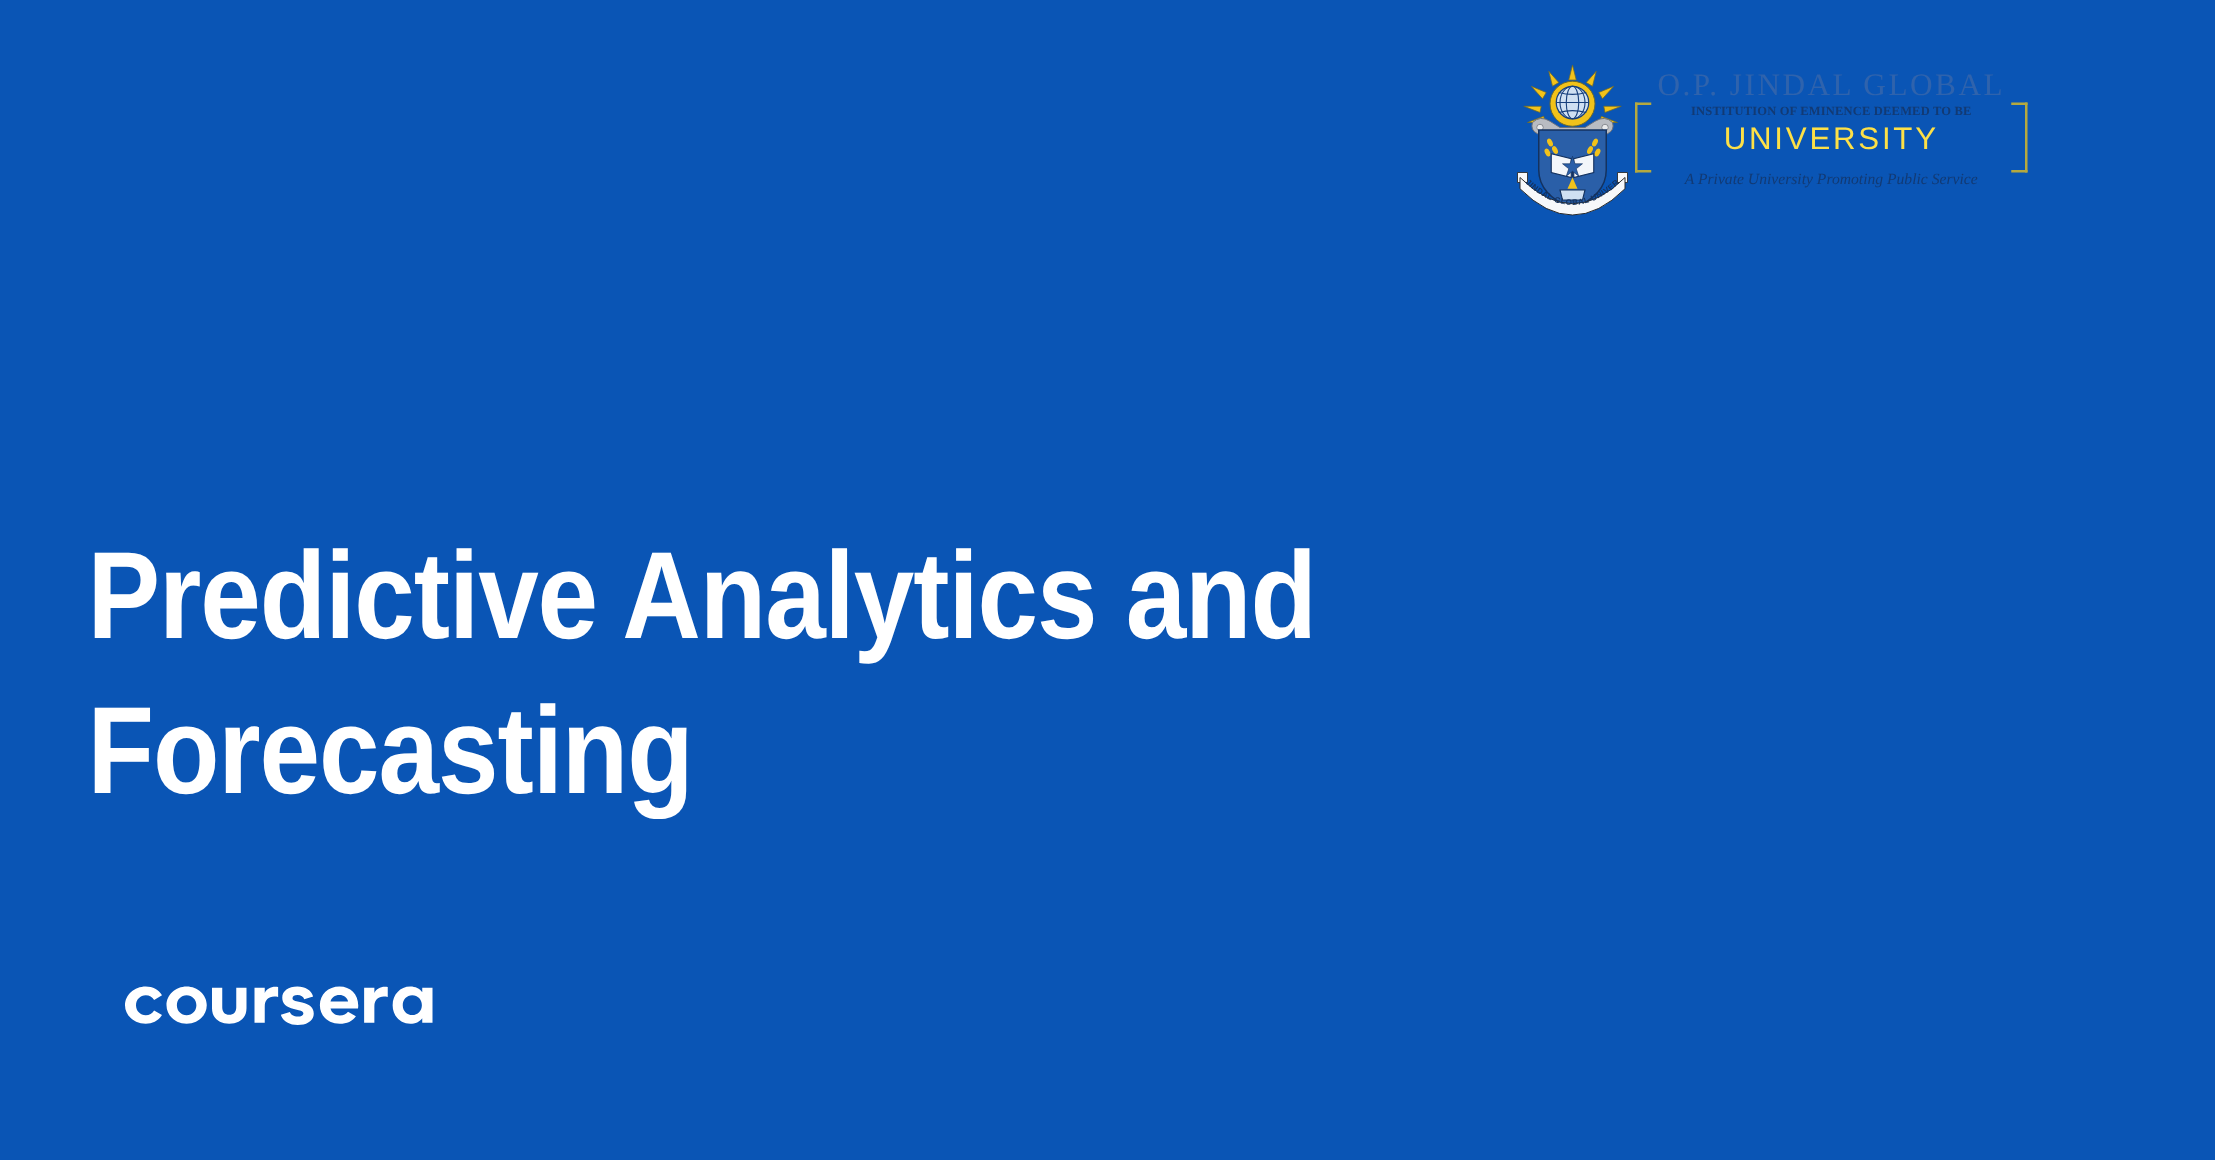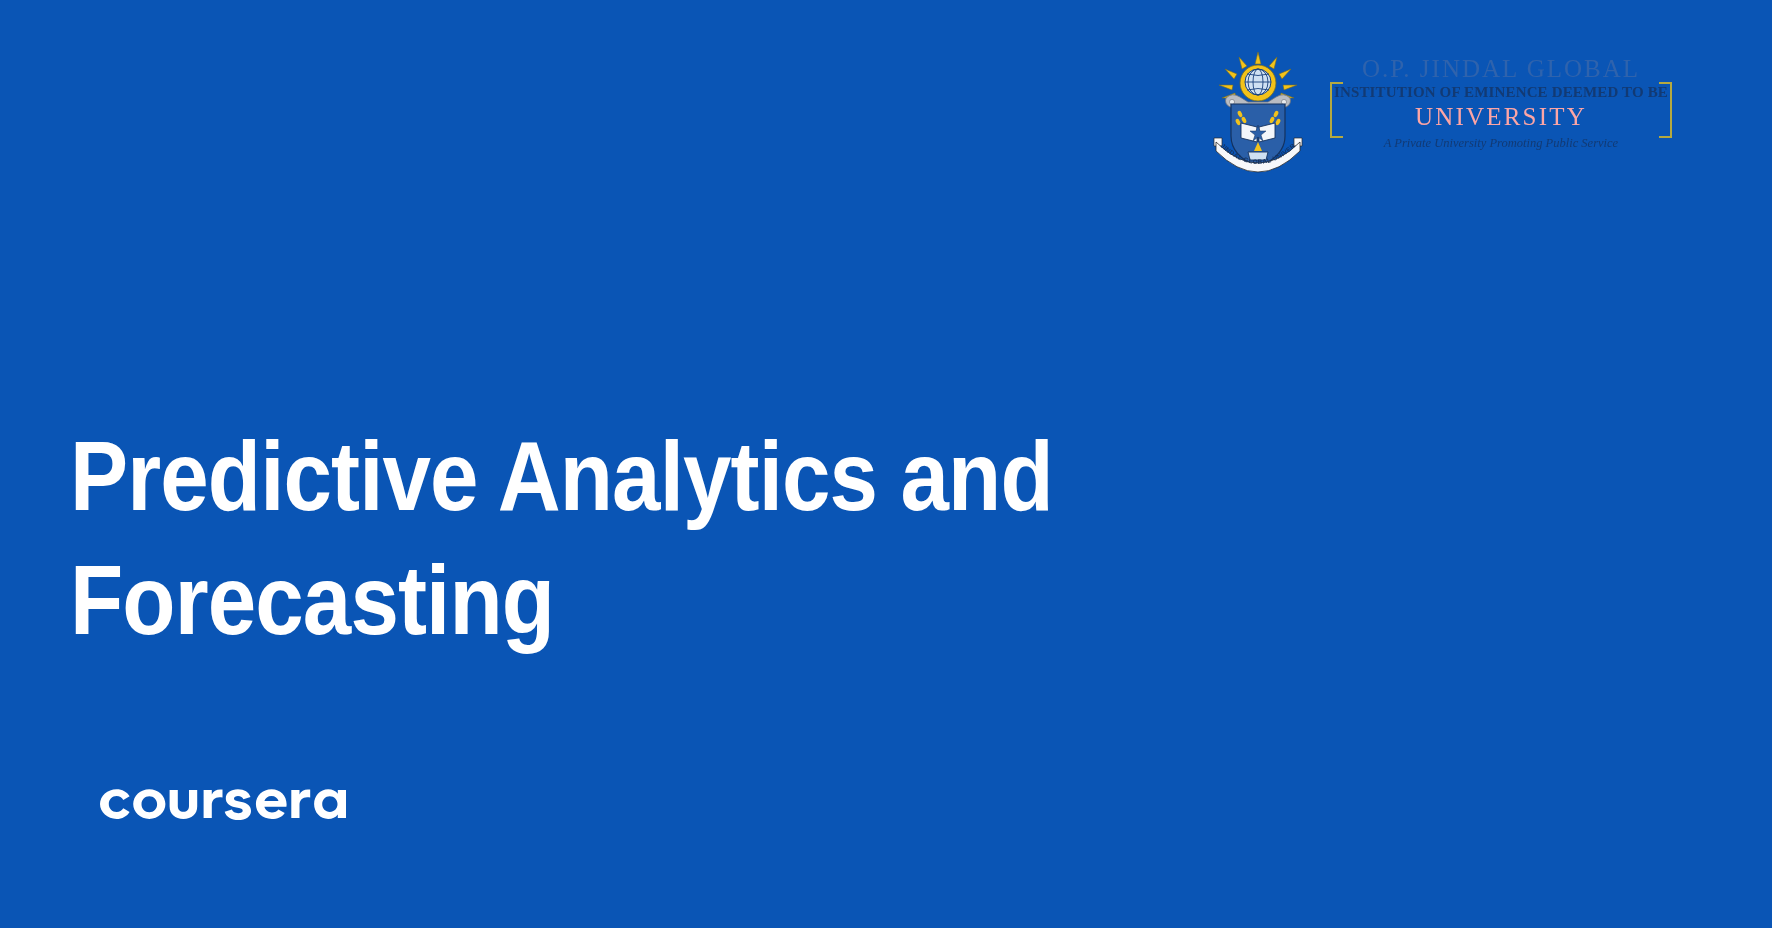--- a/index.html
+++ b/index.html
@@ -36,21 +36,21 @@
   #crest {
     width: 100px;
     height: 124px;
     flex: 0 0 auto;
     position: relative;
   }
   #crest svg { display: block; width: 100px; height: 124px; }
 
   #university-text {
     flex: 1 1 auto;
-    margin-left: 26px;
+    margin-left: 4px;
     padding-top: 6px;
     text-align: center;
     position: relative;
   }
 
   .uni-line1 {
     font-family: "Liberation Serif", serif;
     font-size: 25px;
     letter-spacing: 2.0px;
     color: #2f63ad;
@@ -70,32 +70,32 @@
     height: 52px;
     border-top: 2px solid #b5a93f;
     border-bottom: 2px solid #b5a93f;
   }
   .bracket.left  { left: -4px;  border-left: 2px solid #b5a93f; }
   .bracket.right { right: -4px; border-right: 2px solid #b5a93f; }
 
   .uni-line2 {
     font-family: "Liberation Serif", serif;
     font-weight: bold;
-    font-size: 15px;
+    font-size: 10px;
     letter-spacing: 0.15px;
     color: #123a74;
     line-height: 1.0;
     padding-top: 3px;
     white-space: nowrap;
   }
   .uni-line3 {
-    font-family: Liberation Serif, serif;
+    font-family: Liberation Sans, sans-serif;
     font-size: 25px;
     letter-spacing: 2.2px;
-    color: #fca5a5;
+    color: #fde047;
     line-height: 1.0;
     padding-top: 4px;
     white-space: nowrap;
   }
   .uni-line4 {
     font-family: "Liberation Serif", serif;
     font-style: italic;
     font-weight: normal;
     font-size: 12.5px;
     color: #123a74;

